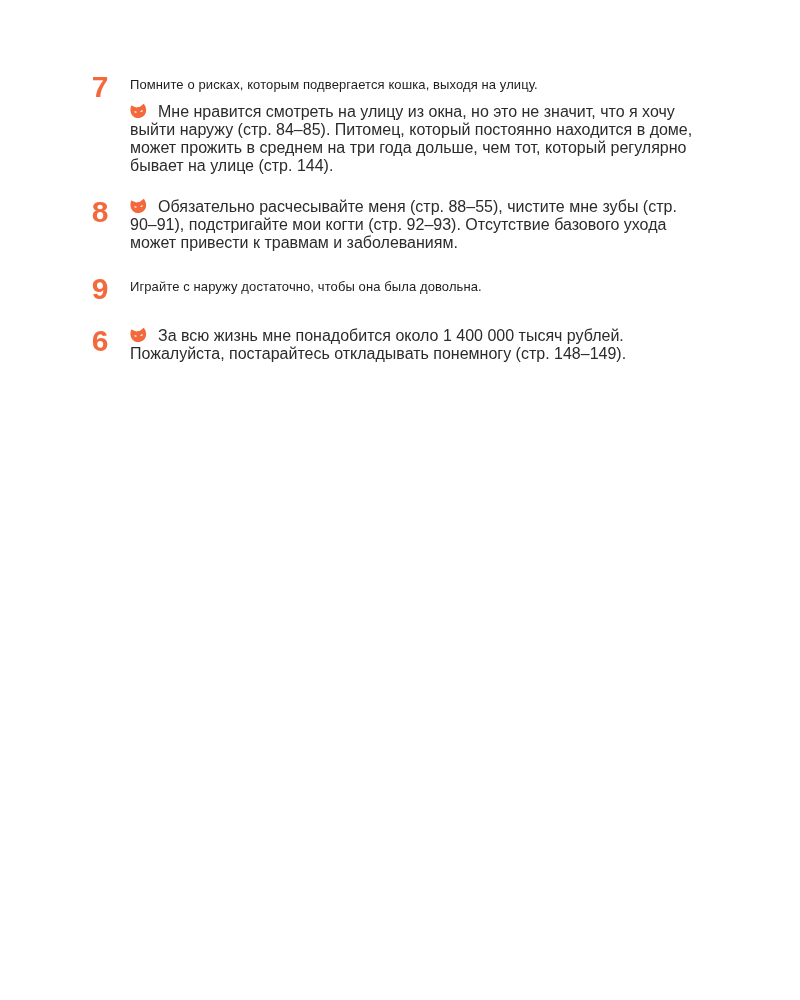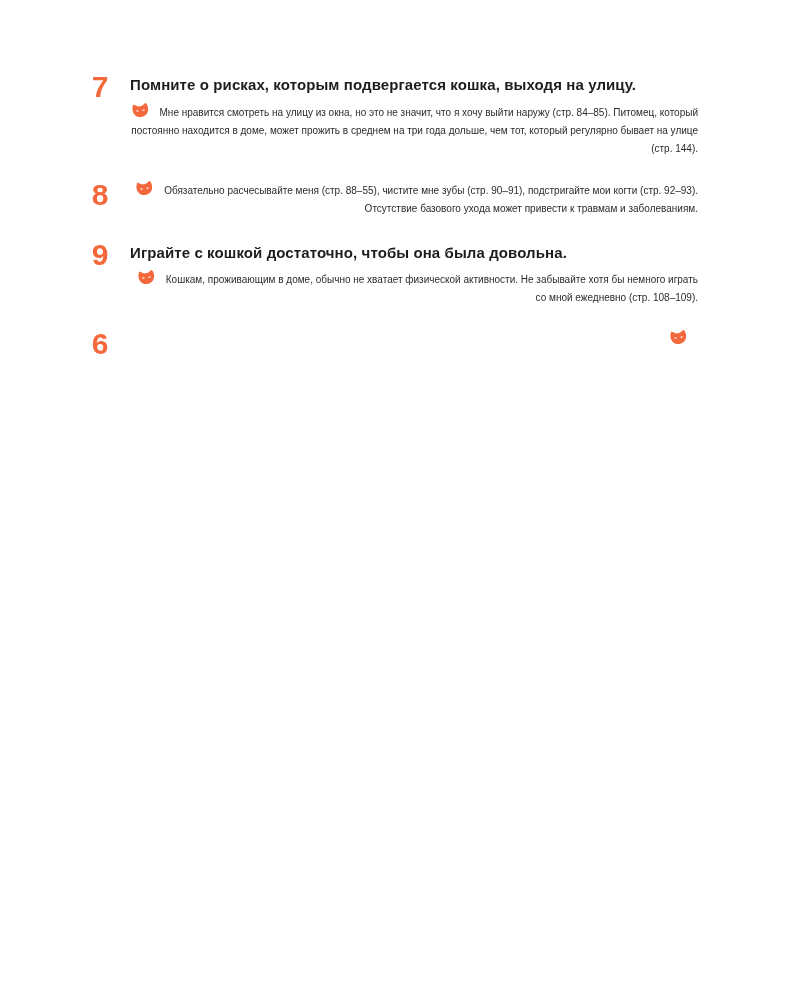--- a/index.html
+++ b/index.html
@@ -27,32 +27,31 @@
     font-weight: bold;
     letter-spacing: -0.5px;
     color: #F3693C;
   }
   .content {
     margin-left: 22px;
     width: 568px;
   }
   .heading {
     margin: 2px 0 7px 0;
-    font-size: 15px;
+    font-size: 13px;
     line-height: 20.5px;
-    font-weight: bold;
+    font-weight: normal;
     color: #1d1d1d;
     letter-spacing: 0.1px;
   }
   .body {
     margin: 0;
-    font-size: 10px;
+    font-size: 16px;
     line-height: 18px;
     color: #2b2b2b;
-    text-align: right;
   }
   .cat {
     display: inline-block;
     width: 17px;
     height: 15px;
     margin-right: 11px;
     vertical-align: -2px;
     transform: rotate(-8deg);
   }
   .cat svg { display: block; width: 100%; height: 100%; }
@@ -81,33 +80,28 @@
               <path d="M2.6,0.4 L8,3.4 C9.3,3.0 10.7,3.0 12,3.4 L17.4,0.4 C18.8,2.9 19.6,5.4 19.1,8.4 C18.4,13.1 15,16.2 10,16.2 C5,16.2 1.6,13.1 0.9,8.4 C0.4,5.4 1.2,2.9 2.6,0.4 Z" fill="#F3693C"></path>
               <ellipse cx="6.3" cy="8.6" rx="1.5" ry="0.9" fill="#ffffff" opacity="0.85" transform="rotate(18 6.3 8.6)"></ellipse>
               <ellipse cx="13.7" cy="8.6" rx="1.5" ry="0.9" fill="#ffffff" opacity="0.85" transform="rotate(-18 13.7 8.6)"></ellipse>
             </svg></span><span>Обязательно расчесывайте меня (стр. 88–55), чистите мне зубы (стр. 90–91), подстригайте мои когти (стр. 92–93). Отсутствие базового ухода может привести к травмам и заболеваниям.</span></p>
     </div>
   </div>
 
   <div class="item">
     <div class="num">9</div>
     <div class="content">
-      <p class="heading">Играйте с кошкой достаточно, чтобы она была довольна.</p>
-      <p class="body"><span class="cat"><svg viewBox="0 0 20 17" xmlns="http://www.w3.org/2000/svg">
-              <path d="M2.6,0.4 L8,3.4 C9.3,3.0 10.7,3.0 12,3.4 L17.4,0.4 C18.8,2.9 19.6,5.4 19.1,8.4 C18.4,13.1 15,16.2 10,16.2 C5,16.2 1.6,13.1 0.9,8.4 C0.4,5.4 1.2,2.9 2.6,0.4 Z" fill="#F3693C"></path>
-              <ellipse cx="6.3" cy="8.6" rx="1.5" ry="0.9" fill="#ffffff" opacity="0.85" transform="rotate(18 6.3 8.6)"></ellipse>
-              <ellipse cx="13.7" cy="8.6" rx="1.5" ry="0.9" fill="#ffffff" opacity="0.85" transform="rotate(-18 13.7 8.6)"></ellipse>
-            </svg></span><span>Кошкам, проживающим в доме, обычно не хватает физической активности. Не забывайте хотя бы немного играть со мной ежедневно (стр. 108–109).</span></p>
+      <p class="heading">Играйте с наружу достаточно, чтобы она была довольна.</p>
     </div>
   </div>
 
   <div class="item">
     <div class="num">6</div>
     <div class="content">
       <p class="body"><span class="cat"><svg viewBox="0 0 20 17" xmlns="http://www.w3.org/2000/svg">
               <path d="M2.6,0.4 L8,3.4 C9.3,3.0 10.7,3.0 12,3.4 L17.4,0.4 C18.8,2.9 19.6,5.4 19.1,8.4 C18.4,13.1 15,16.2 10,16.2 C5,16.2 1.6,13.1 0.9,8.4 C0.4,5.4 1.2,2.9 2.6,0.4 Z" fill="#F3693C"></path>
               <ellipse cx="6.3" cy="8.6" rx="1.5" ry="0.9" fill="#ffffff" opacity="0.85" transform="rotate(18 6.3 8.6)"></ellipse>
               <ellipse cx="13.7" cy="8.6" rx="1.5" ry="0.9" fill="#ffffff" opacity="0.85" transform="rotate(-18 13.7 8.6)"></ellipse>
-            </svg></span></p>
+            </svg></span><span>За всю жизнь мне понадобится около 1 400 000 тысяч рублей. Пожалуйста, постарайтесь откладывать понемногу (стр. 148–149).</span></p>
     </div>
   </div>
 
 </div>
 
 </body></html>

